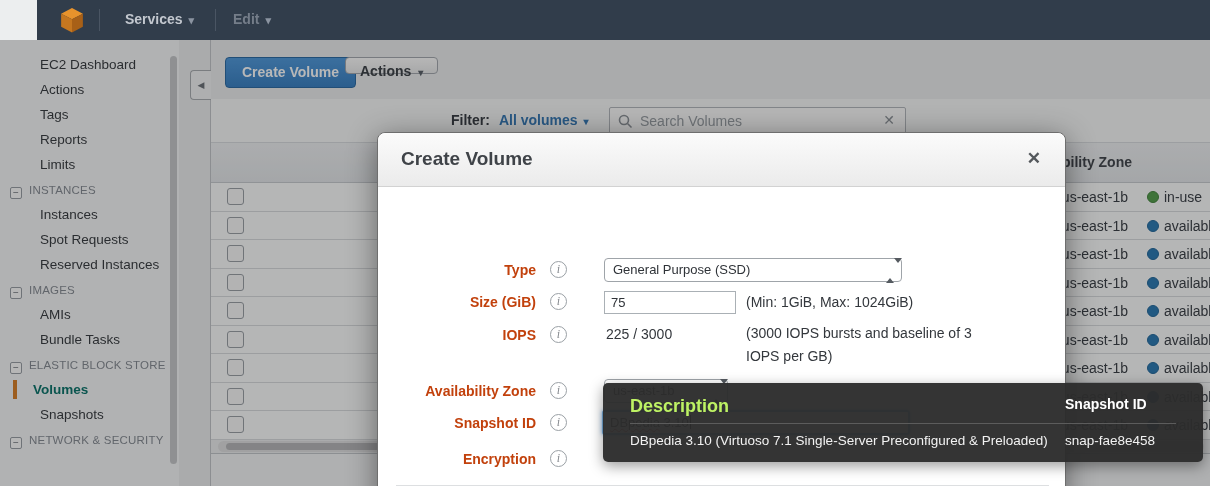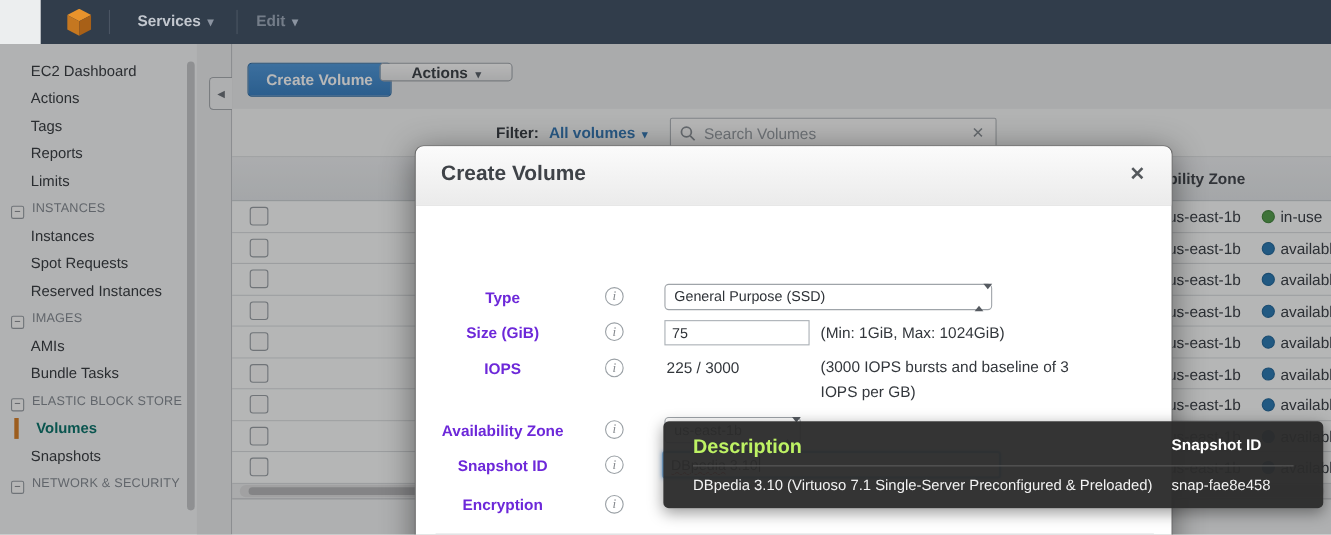--- a/index.html
+++ b/index.html
@@ -10,33 +10,33 @@
   .navbar { position:absolute; left:0; top:0; width:1210px; height:40px; background:#313d4b; z-index:10;margin-left:37px; }
   .navbar .logo { position:absolute; left:24px; top:8px; }
   .nav-sep { position:absolute; top:9px; width:1px; height:22px; background:#4a5563; }
   .nav-item { position:absolute; top:11px; font-size:14px; font-weight:bold; color:#c3c8cf; }
   .nav-item .caret { font-size:11px; color:#8b94a1; margin-left:6px; }
   .nav-item.dim { color:#747d89; }
 
   
   .sidebar { position:absolute; left:0; top:40px; width:179px; height:446px; background:#f6f7f8; }
   .side-list { padding-top:12px; }
-  .side-item { height:25px; line-height:25px; padding-left:28px; font-size:13.5px; color:#3b3f44; white-space:nowrap; cursor:pointer; }
+  .side-item { height:25px; line-height:25px; padding-left:40px; font-size:13.5px; color:#3b3f44; white-space:nowrap; cursor:pointer; }
   .side-section { margin-top:1px; height:24px; line-height:24px; padding-left:10px; font-size:11.5px; color:#878d95; white-space:nowrap; letter-spacing:0.2px; }
   .minusbox { display:inline-block; width:12px; height:12px; border:1px solid #9aa0a7; border-radius:2px; background:#fdfdfd; color:#6b7177; font-size:10px; line-height:10px; text-align:center; vertical-align:-2px; margin-right:7px; }
   .side-item.active { font-weight:bold; color:#0f766e; position:relative; padding-left:33px; }
   .side-item.active .bar { position:absolute; left:13px; top:3px; width:4px; height:19px; background:#d9822b; }
   .side-scroll { position:absolute; left:170px; top:16px; width:7px; height:408px; background:#c6c8cb; border-radius:4px; }
 
   
   .content-border { position:absolute; left:210px; top:40px; width:1px; height:446px; background:#c2c5c9; }
   .collapse-tab { position:absolute; left:190px; top:70px; width:21px; height:30px; background:#f2f3f4; border:1px solid #a9adb2; border-right:none; border-radius:4px 0 0 4px; color:#6e747b; font-size:9px; line-height:28px; text-align:center; cursor:pointer; }
 
   .btn-primary { position:absolute; left:225px; top:57px; height:31px; padding:0 16px; background:linear-gradient(#539bdc,#3c82c4); border:1px solid #2e6ca6; border-radius:4px; color:#fff; font-weight:bold; font-size:14px; line-height:29px; cursor:pointer; }
-  .btn-default { position:absolute; left:345px; top:57px; height:17px; padding:0 28px; background:linear-gradient(#fdfdfd,#e9eaeb); border:1px solid #a5aab0; border-radius:4px; color:#3f444a; font-weight:bold; font-size:14px; line-height:16px; cursor:pointer; }
+  .btn-default { position:absolute; left:345px; top:57px; height:17px; padding:0 14px; background:linear-gradient(#fdfdfd,#e9eaeb); border:1px solid #a5aab0; border-radius:4px; color:#3f444a; font-weight:bold; font-size:14px; line-height:26px; cursor:pointer; }
   .btn-default .caret { font-size:10px; color:#5c636b; margin-left:7px; }
 
   .filter-bar { position:absolute; left:211px; top:99px; width:999px; height:44px; background:#f7f8f8; border-bottom:1px solid #d9dcdf; }
   .filter-label { position:absolute; left:240px; top:13px; font-size:14px; font-weight:bold; color:#3c4147; }
   .filter-value { position:absolute; left:288px; top:13px; font-size:14px; font-weight:bold; color:#3a7cb8; cursor:pointer; }
   .filter-value .caret { font-size:10px; margin-left:6px; }
   .search-box { position:absolute; left:398px; top:8px; width:297px; height:28px; background:#fdfdfd; border:1px solid #b4b9be; border-radius:2px; }
   .search-box .ph { position:absolute; left:30px; top:5px; font-size:14px; color:#9aa0a6; }
   .search-box .clear { position:absolute; right:10px; top:4px; font-size:14px; color:#8f959b; cursor:pointer; }
   .mag { position:absolute; left:8px; top:6px; }
@@ -68,21 +68,21 @@
   
   .overlay { position:absolute; left:0; top:40px; width:1210px; height:446px; background:rgba(0,0,0,0.28); z-index:40; }
 
   
   .modal { position:absolute; left:377px; top:132px; width:689px; height:380px; background:#fff; border:1px solid #6e6e6e; border-radius:8px 8px 0 0; box-shadow:0 6px 30px rgba(0,0,0,0.45); z-index:50; }
   .modal-header { position:relative; height:54px; background:linear-gradient(#fbfbfb,#ebebeb); border-bottom:1px solid #d2d2d2; border-radius:8px 8px 0 0; }
   .modal-title { position:absolute; left:23px; top:15px; font-size:19px; font-weight:bold; color:#3f4348; }
   .modal-close { position:absolute; right:24px; top:15px; font-size:17px; font-weight:bold; color:#54585c; cursor:pointer; }
   .modal-body { position:relative; width:100%; height:326px; }
 
-  .frow-label { position:absolute; width:158px; text-align:center; font-size:14px; font-weight:bold; color:#6d28d9; }
+  .frow-label { position:absolute; width:158px; text-align:right; font-size:14px; font-weight:bold; color:#c2410c; }
   .info-ic { position:absolute; left:172px; width:17px; height:17px; border:1px solid #9aa0a5; border-radius:50%; color:#85898e; font-family:"Liberation Serif", serif; font-style:italic; font-size:12px; line-height:15px; text-align:center; cursor:pointer; }
   .mac-select { position:absolute; background:#fff; border:1px solid #9fa4a9; border-radius:4px; font-size:13px; color:#2f3338; padding:3px 22px 0 8px; height:24px; cursor:pointer; white-space:nowrap; }
   .stepper { position:absolute; right:6px; top:4px; width:9px; }
   .stepper .up { width:0; height:0; border-left:4px solid transparent; border-right:4px solid transparent; border-bottom:5px solid #555a60; margin-bottom:2px; }
   .stepper .dn { width:0; height:0; border-left:4px solid transparent; border-right:4px solid transparent; border-top:5px solid #555a60; }
   .txt-input { position:absolute; height:23px; background:#fff; border:1px solid #aab0b5; font-size:13px; color:#2f3338; padding:3px 6px 0 6px; }
   .hint { position:absolute; font-size:14px; color:#33373c; line-height:23px; }
   .static-val { position:absolute; font-size:14px; color:#33373c; }
 
   .snap-input { position:absolute; left:224px; top:223px; width:308px; height:25px; background:#fff; border:2px solid #74a9d8; border-radius:3px; box-shadow:0 0 4px rgba(82,150,220,0.75); font-size:13px; color:#2f3338; padding:3px 6px 0 6px; white-space:nowrap; }

